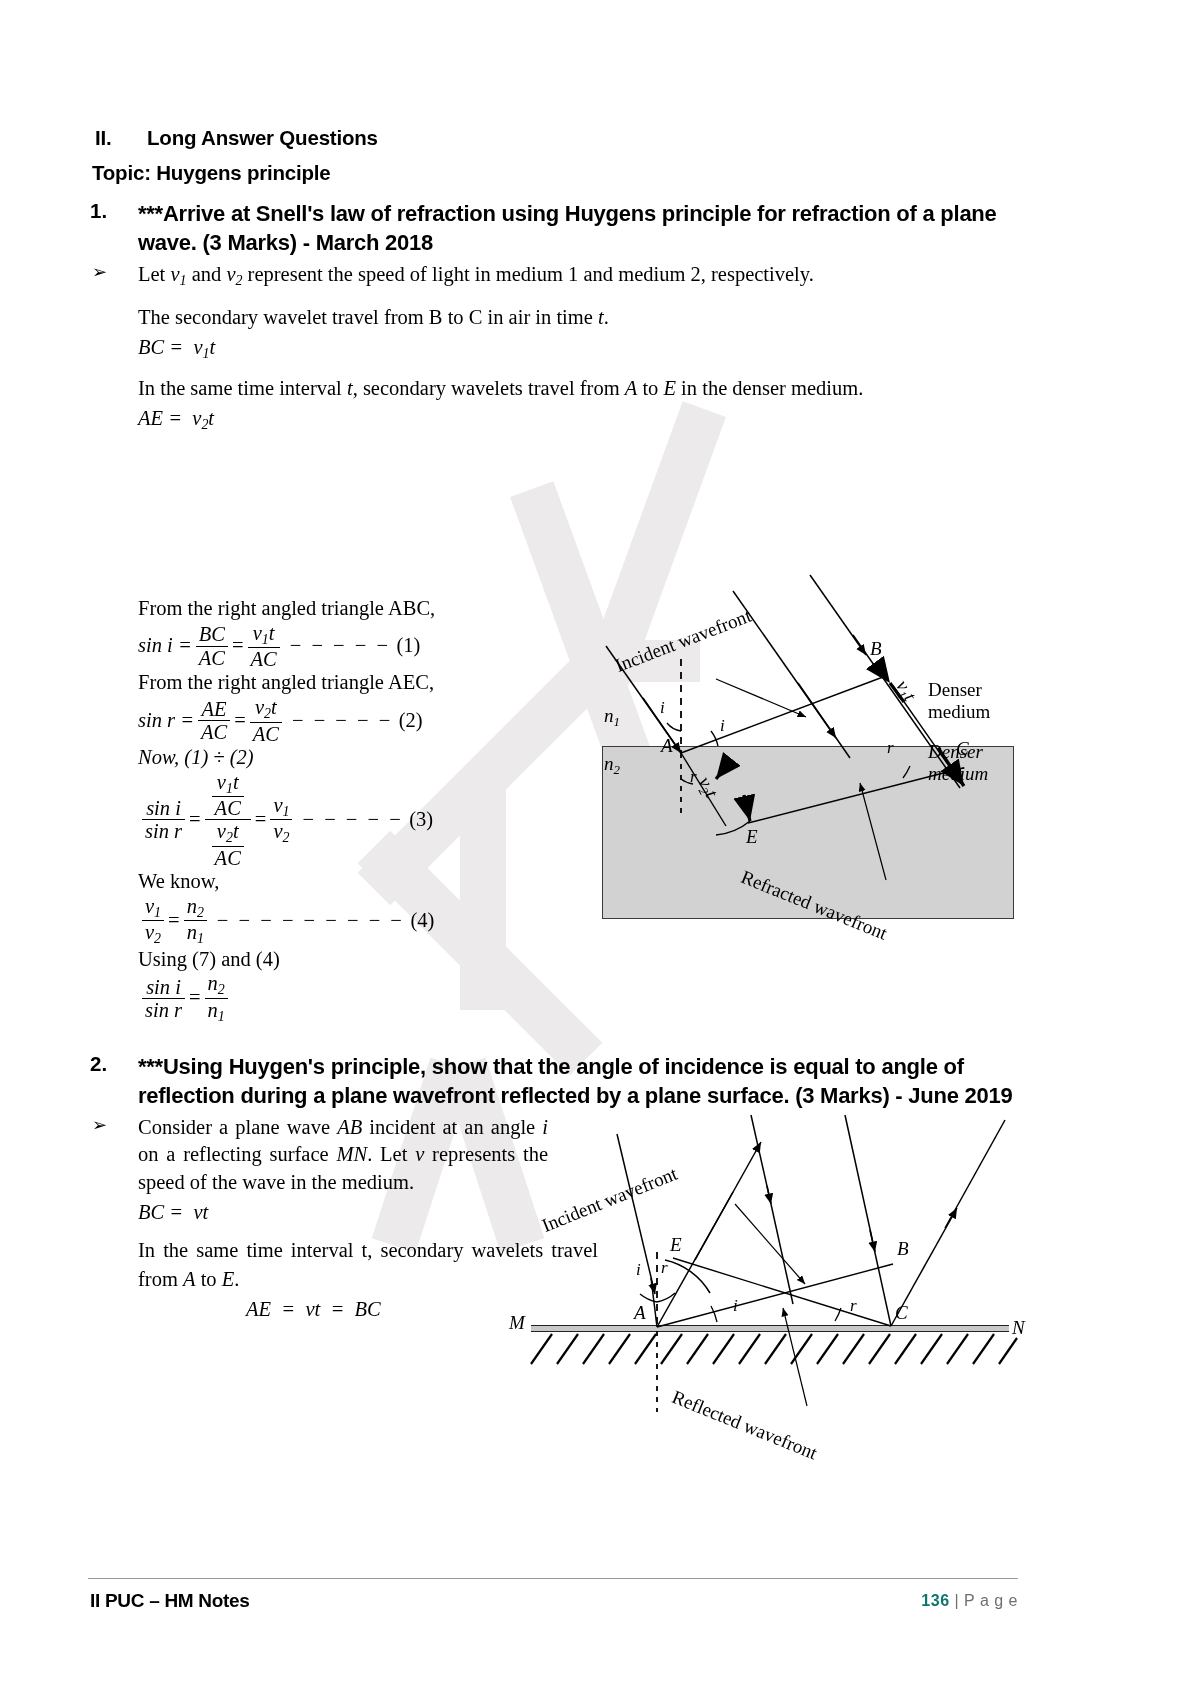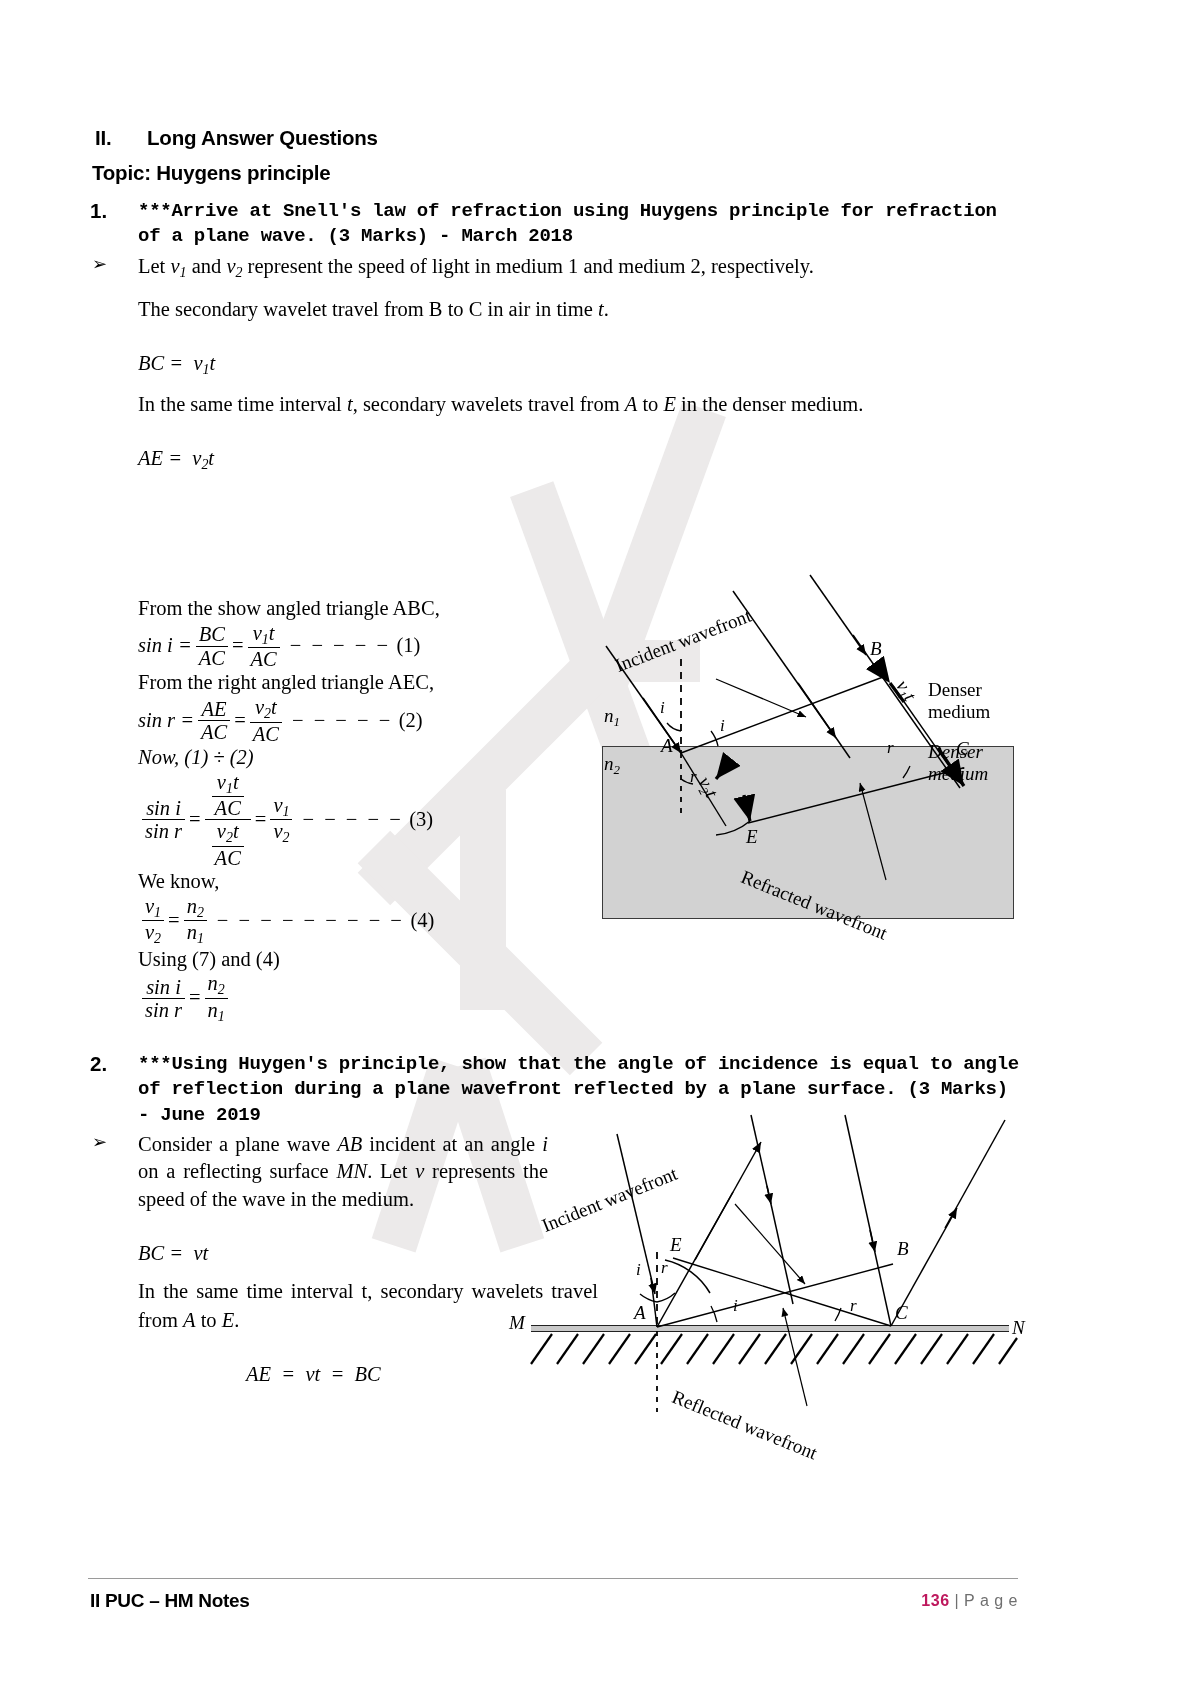--- a/index.html
+++ b/index.html
@@ -78,22 +78,22 @@
     flex: none;
     font-weight: bold;
     font-size: 20.5px;
     font-family: "Liberation Sans", sans-serif;
     text-align: left;
     padding-left: 4px;
     box-sizing: border-box;
   }
   .q-text {
     font-weight: bold;
-    font-size: 19px;
-    font-family: Liberation Mono, monospace;
+    font-size: 22px;
+    font-family: Liberation Sans, sans-serif;
     letter-spacing: -0.25px;
     line-height: 1.33;
   }
 
   .bullet-row {
     display: flex;
     margin-top: 2px;
   }
   .bullet {
     width: 52px;
@@ -112,21 +112,21 @@
     font-size: 20.5px;
     line-height: 1.42;
     margin-top: 12px;
     text-align: justify;
   }
   .para.narrow { width: 460px; }
 
   .eq {
     margin-left: 52px;
     font-size: 20.5px;
-    margin-top: 28px;
+    margin-top: 4px;
     font-style: italic;
   }
 
   i.v, i.sym { font-style: italic; }
   .sub { font-size: 0.68em; vertical-align: -0.32em; font-style: italic; }
 
   
   .mathcol {
     position: absolute;
     left: 138px;
@@ -217,21 +217,21 @@
     letter-spacing: -0.3px;
   }
   .footer-right {
     position: absolute;
     right: 172px; top: 1592px;
     font-family: "Liberation Sans", sans-serif;
     font-size: 16px;
     color: #6f6f6f;
     letter-spacing: 0.5px;
   }
-  .footer-right .pg { font-weight: bold; color: #be185d; }
+  .footer-right .pg { font-weight: bold; color: #0f766e; }
 </style>
 </head>
 <body>
 
 <div class="watermark">
   <div class="wm-shape wm-a1"></div>
   <div class="wm-shape wm-a2"></div>
   <div class="wm-shape wm-a3"></div>
   <div class="wm-shape wm-d1"></div>
   <div class="wm-shape wm-d2"></div>
@@ -267,21 +267,21 @@
     <div class="eq"><i>BC</i> = &nbsp;<i>v<span class="sub">1</span>t</i></div>
 
     <div class="para">In the same time interval <i>t</i>, secondary wavelets travel from <i>A</i> to <i>E</i> in the denser medium.</div>
 
     <div class="eq"><i>AE</i> = &nbsp;<i>v<span class="sub">2</span>t</i></div>
 
   </div>
 
   <div class="mathcol">
 
-    <div class="mline txtline">From the show angled triangle ABC,</div>
+    <div class="mline txtline">From the right angled triangle ABC,</div>
 
     <div class="mrow mline">
       <span class="mlabel">sin&nbsp;<i>i</i>&nbsp;=</span>
       <span class="frac">
           <span class="num"><i>BC</i></span>
           <span class="den"><i>AC</i></span>
         </span>
       <span>=</span>
       <span class="frac">
           <span class="num"><i>v</i><span class="sub">1</span><i>t</i></span>

